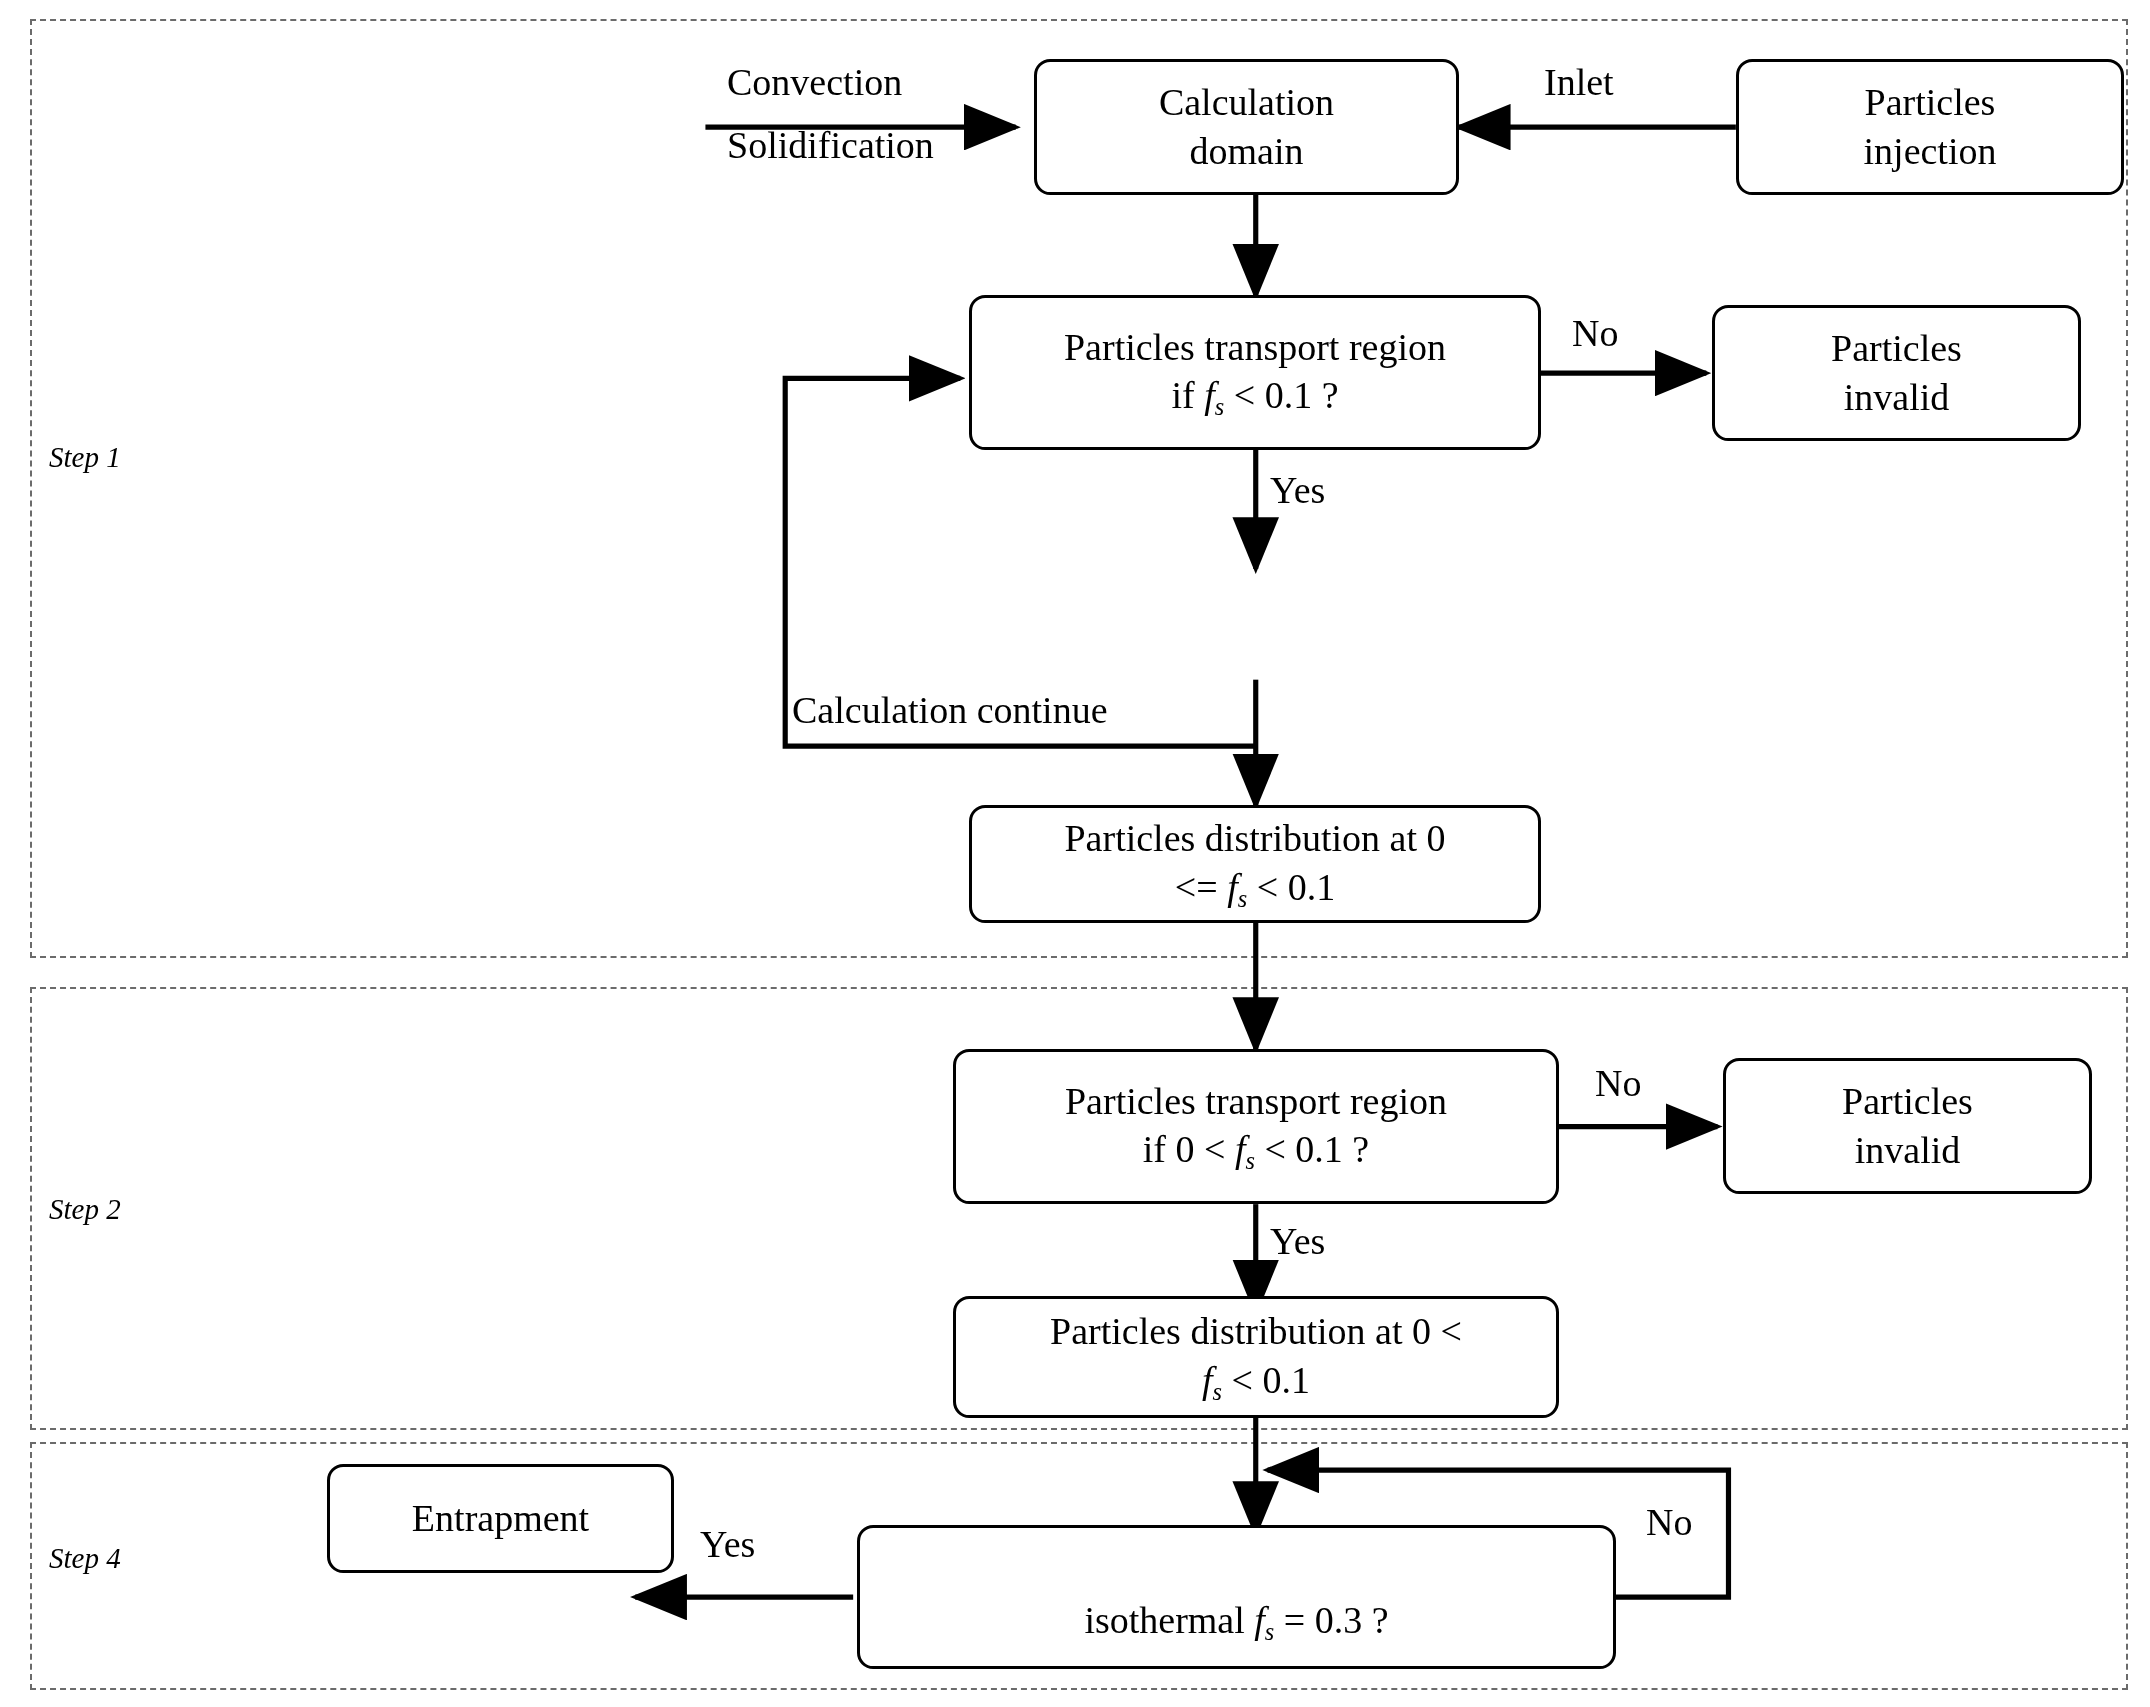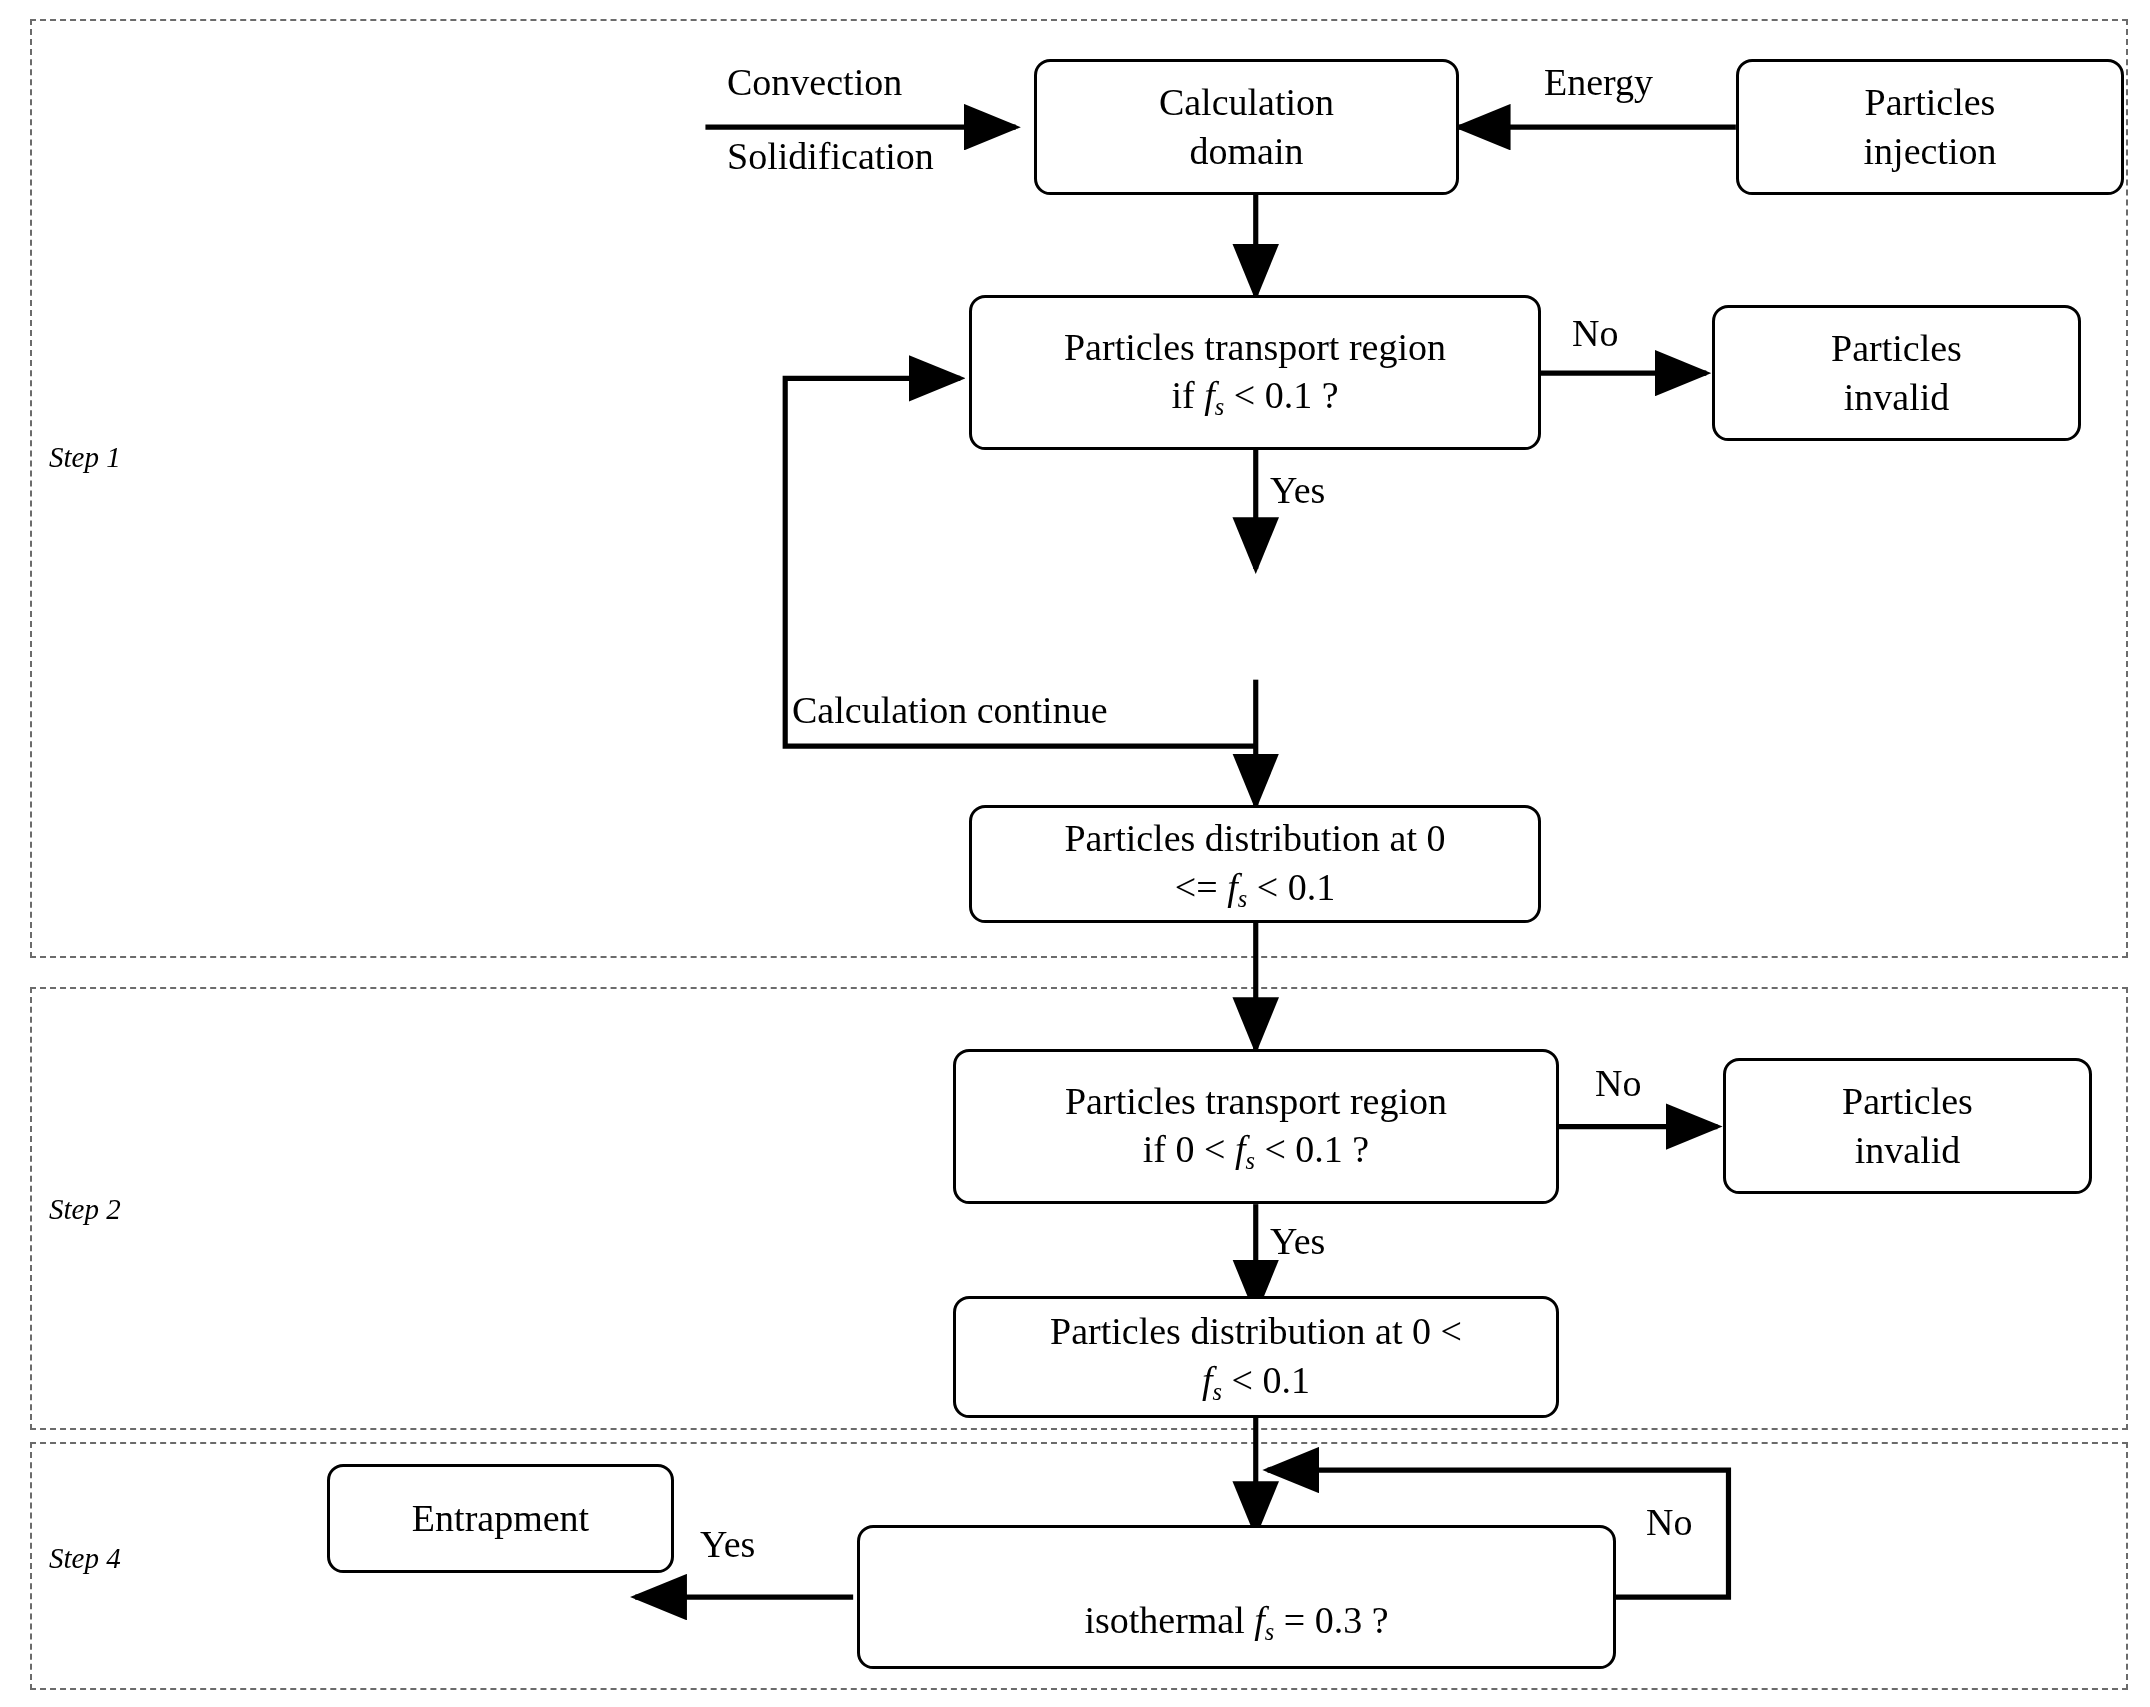--- a/index.html
+++ b/index.html
@@ -190,22 +190,22 @@
     </div>
   </div>
 
   <div class="node" style="left:284px; top:1464px; width:347px; height:109px;margin-left:43px;">
     <div class="inner">
       <span>Entrapment</span>
     </div>
   </div>
 
   <div class="edge-label" style="left:727px; top:63px;">Convection</div>
-  <div class="edge-label" style="left:727px; top:137px;">Solidification</div>
-  <div class="edge-label" style="left:1544px; top:63px;">Energy</div>
+  <div class="edge-label" style="left:727px; top:126px;">Solidification</div>
+  <div class="edge-label" style="left:1544px; top:63px;">Inlet</div>
   <div class="edge-label" style="left:1572px; top:314px;">No</div>
   <div class="edge-label" style="left:1270px; top:471px;">Yes</div>
   <div class="edge-label" style="left:792px; top:691px;">Calculation continue</div>
   <div class="edge-label" style="left:1595px; top:1064px;">No</div>
   <div class="edge-label" style="left:1270px; top:1222px;">Yes</div>
   <div class="vertical-label" style="left:1646px; top:1503px;">No</div>
   <div class="edge-label" style="left:700px; top:1525px;">Yes</div>
 
 </div>
 

